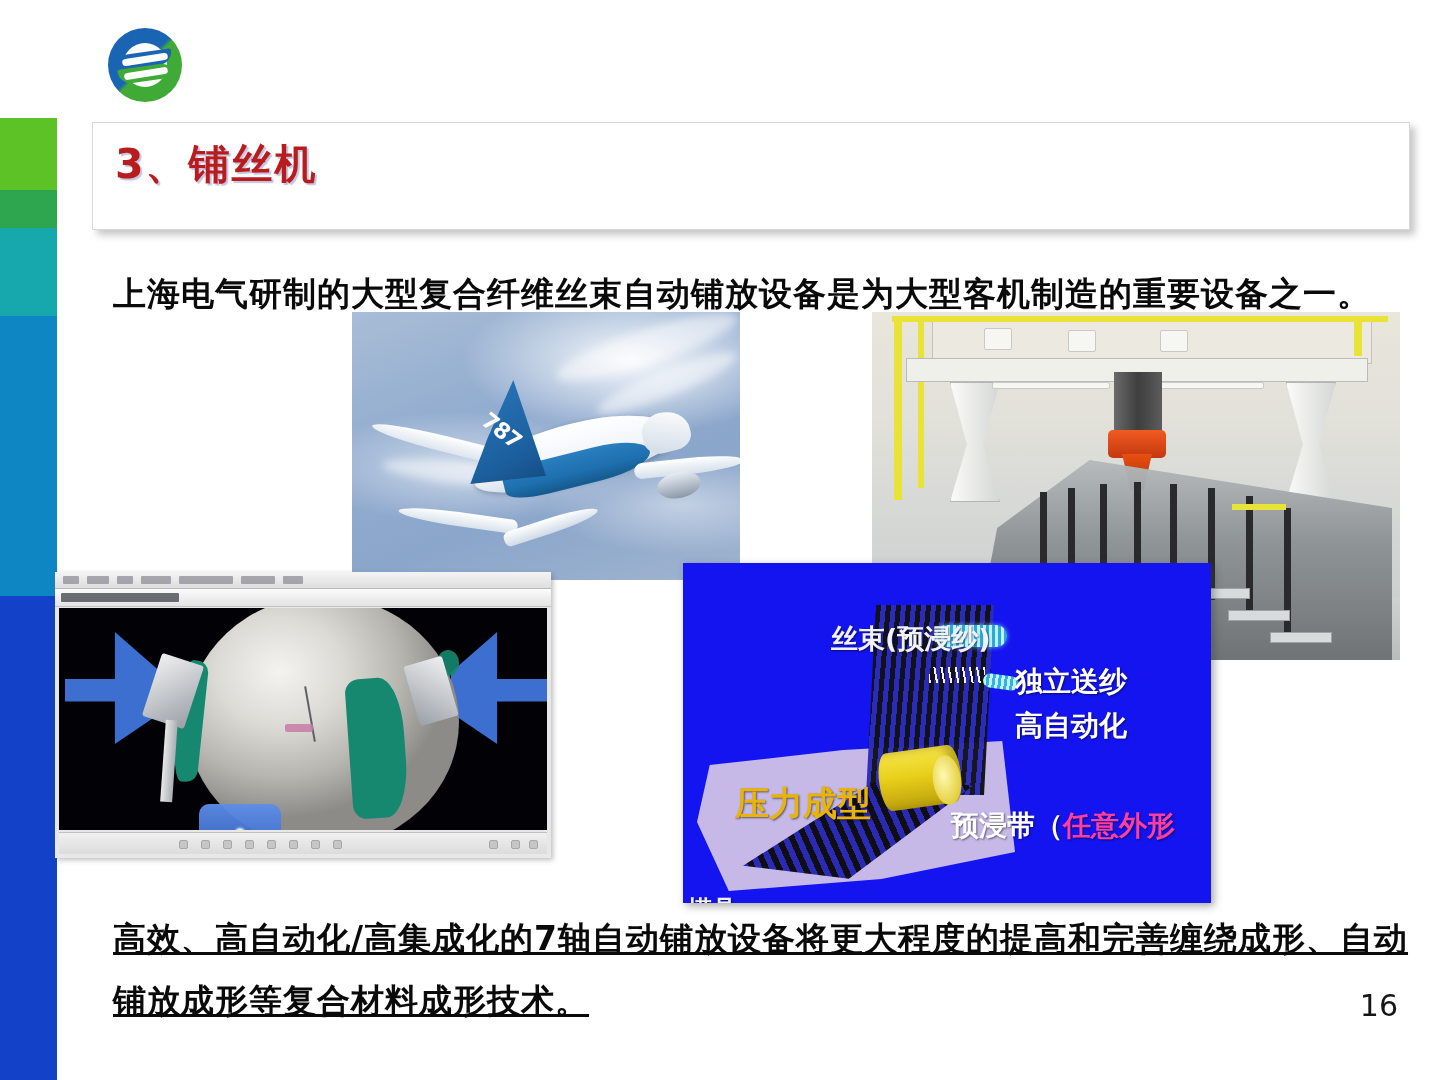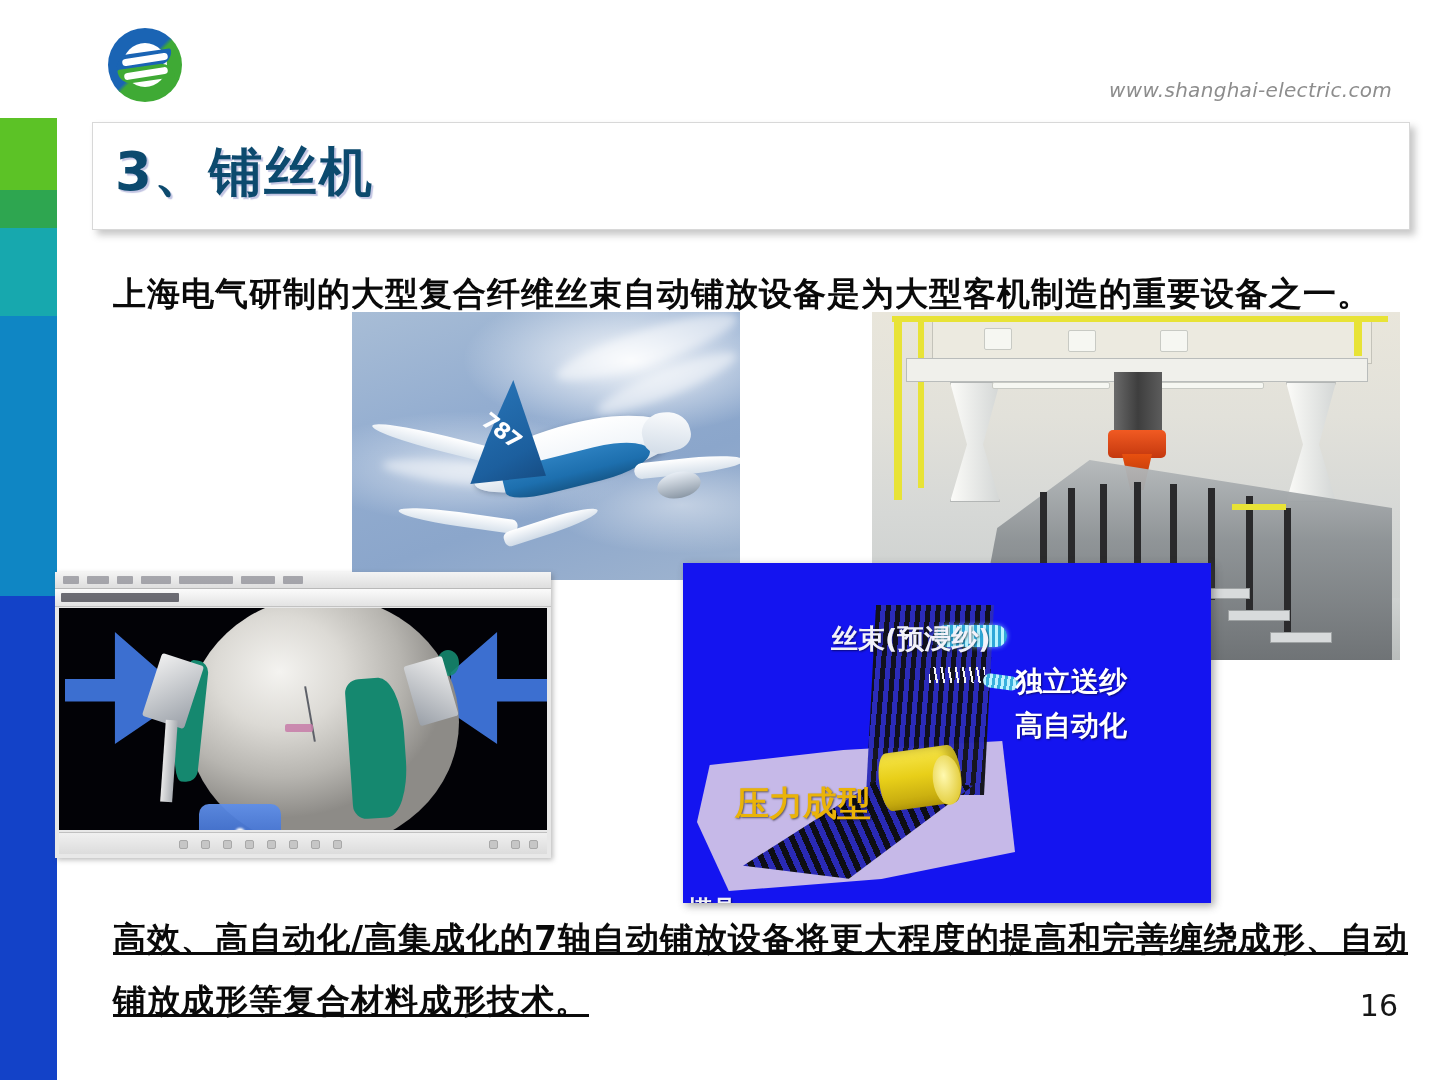--- a/index.html
+++ b/index.html
@@ -36,22 +36,22 @@
       font-family:"DejaVu Sans", sans-serif; line-height:1; }
   #logo-text-en { font-size:14px; font-weight:bold; color:#1a1a1a; letter-spacing:1.6px;
       margin-top:4px; }
   #site-url { position:absolute; right:48px; top:78px; font-size:20px; font-style:italic;
       color:#8d8d8d; letter-spacing:0.3px; font-family:"DejaVu Sans", sans-serif; }
 
   
   #title-card { position:absolute; left:92px; top:122px; width:1318px; height:108px;
       background:#ffffff; border:1px solid #d8d8d8;
       box-shadow:5px 5px 7px rgba(130,130,130,0.45); }
-  #title-text { position:absolute; left:22px; top:14px; font-size:53px; font-weight:bold;
-      color:#0c4a6e; font-family:"DejaVu Sans", sans-serif; letter-spacing:2px;
+  #title-text { position:absolute; left:22px; top:14px; font-size:41px; font-weight:bold;
+      color:#b91c1c; font-family:"DejaVu Sans", sans-serif; letter-spacing:2px;
       text-shadow:2px 2px 1px rgba(120,125,190,0.45); }
 
   
   .body-para { position:absolute; font-family:"DejaVu Sans", sans-serif; color:#0a0a0a;
       font-weight:bold; font-size:33px; line-height:62px; letter-spacing:1px; }
   #intro-text { left:113px; top:263px; width:1290px; }
   #conclusion-text { left:113px; top:908px; width:1300px;text-decoration:underline; }
   #page-number { position:absolute; right:42px; top:988px; font-size:30px; color:#161616;
       font-family:"DejaVu Sans", sans-serif; }
 
@@ -233,21 +233,20 @@
   <div id="logo-block">
     <div id="logo-mark">
       <div class="ring"></div>
       <div class="hole"></div>
       <div class="s-top"></div>
       <div class="s-bot"></div>
       <div class="slit-a"></div>
       <div class="slit-b"></div>
     </div>
   </div>
-  <div id="site-url">www.shanghai-electric.com</div>
 </div>
 
 <div id="title-card">
   <div id="title-text">3、铺丝机</div>
 </div>
 
 <div class="body-para" id="intro-text">上海电气研制的大型复合纤维丝束自动铺放设备是为大型客机制造的重要设备之一。</div>
 
 <div class="photo" id="photo-plane">
   <div class="sky"></div>
@@ -353,17 +352,18 @@
   <div id="dg-cut-marks"></div>
   <div id="dg-feeder"></div>
   <div id="dg-cutter"></div>
   <div id="dg-roller"></div>
   <div id="dg-roller-cap"></div>
 
   <div class="dg-label" id="dg-label-tow">丝束(预浸纱)</div>
   <div class="dg-label" id="dg-label-feed">独立送纱</div>
   <div class="dg-label" id="dg-label-cut">高自动化</div>
   <div class="dg-label" id="dg-label-press">压力成型</div>
+  <div class="dg-label" id="dg-label-tape"><span>预浸带（</span><span id="dg-label-tape-hl">任意外形</span></div>
   <div class="dg-label" id="dg-label-mold">模具</div>
 </div>
 
 <div class="body-para" id="conclusion-text">高效、高自动化/高集成化的7轴自动铺放设备将更大程度的提高和完善缠绕成形、自动铺放成形等复合材料成形技术。</div>
 <div id="page-number">16</div>
 
 </body></html>

